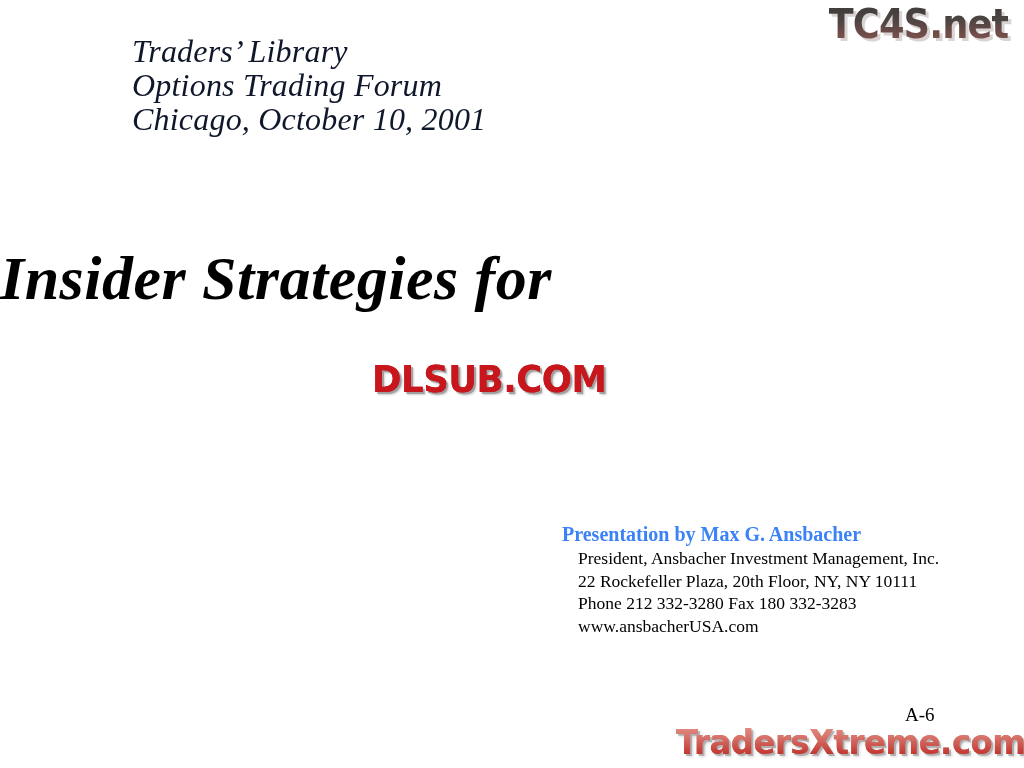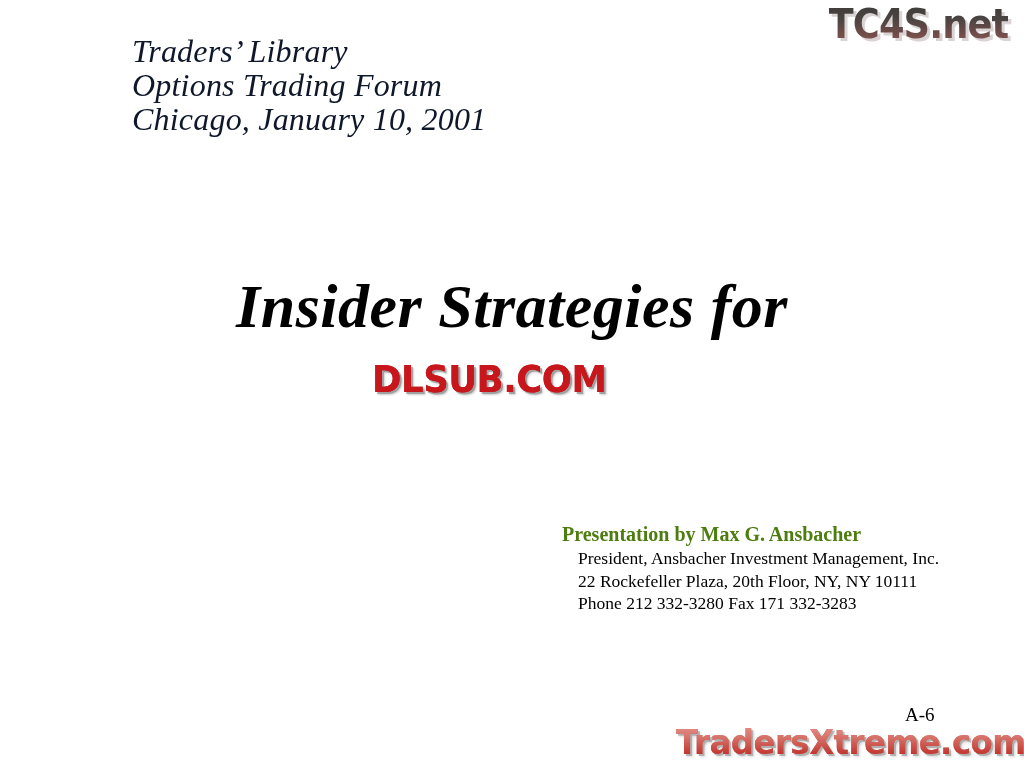--- a/index.html
+++ b/index.html
@@ -73,23 +73,22 @@
     margin-left: 28px;
   }
   .header-line.bold {
     font-weight: normal;
   }
 
   
   .title-wrap {
     position: absolute;
     left: 0;
-    top: 268px;
+    top: 240px;
     width: 1024px;
-    text-align: center;
   }
   .title-line {
     font-size: 62px;
     font-weight: bold;
     font-style: italic;
     line-height: 76px;
     color: #000000;
     white-space: nowrap;
     letter-spacing: 0.5px;
   }
@@ -132,21 +131,21 @@
   
   .presenter-block {
     position: absolute;
     left: 562px;
     top: 521px;
   }
   .presenter-name {
     font-size: 20px;
     font-weight: bold;
     line-height: 26px;
-    color: #4d7c0f;
+    color: #3b82f6;
     white-space: nowrap;
   }
   .presenter-line {
     font-size: 17.5px;
     line-height: 22.5px;
     color: #000000;
     white-space: nowrap;
     margin-left: 16px;
   }
 
@@ -202,35 +201,36 @@
 <body>
 
 <div class="slide">
 
   <div class="tc4s-shadow">TC4S.net</div>
   <div class="tc4s-logo">TC4S.net</div>
 
   <div class="header-block">
     <div class="header-line">Traders’ Library</div>
     <div class="header-line bold">Options Trading Forum</div>
-    <div class="header-line">Chicago,  January 10, 2001</div>
+    <div class="header-line">Chicago,  October 10, 2001</div>
   </div>
 
   <div class="title-wrap">
     <div class="title-line">Insider Strategies for</div>
   </div>
 
   <div class="watermark">DLSUB.COM</div>
   <div class="watermark-fill">DLSUB.COM</div>
 
   <div class="presenter-block">
     <div class="presenter-name">Presentation by Max G. Ansbacher</div>
     <div class="presenter-line">President, Ansbacher Investment Management, Inc.</div>
     <div class="presenter-line">22 Rockefeller Plaza, 20th Floor, NY, NY 10111</div>
-    <div class="presenter-line">Phone 212 332-3280 Fax 171 332-3283</div>
+    <div class="presenter-line">Phone 212 332-3280 Fax 180 332-3283</div>
+    <div class="presenter-line">www.ansbacherUSA.com</div>
   </div>
 
   <div class="page-number">A-6</div>
 
   <div class="tx-logo">TradersXtreme.com</div>
   <div class="tx-logo-fill">TradersXtreme.com</div>
 
 </div>
 
 </body></html>

